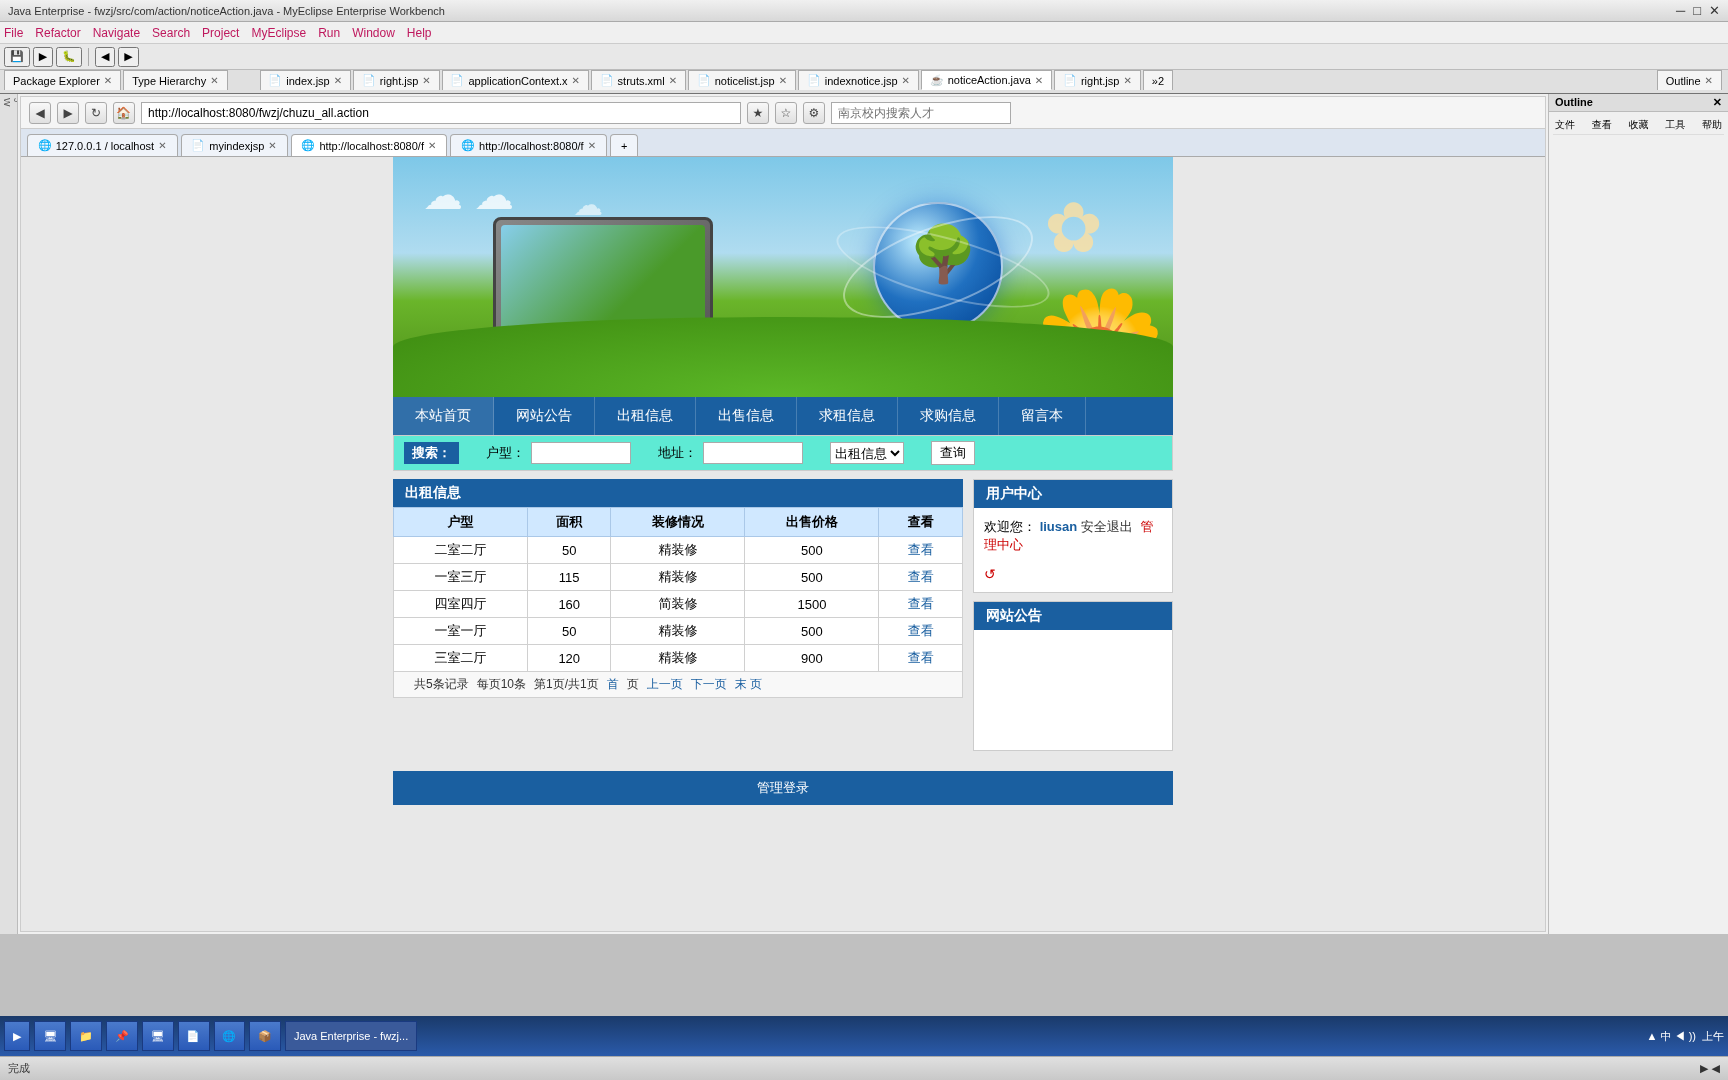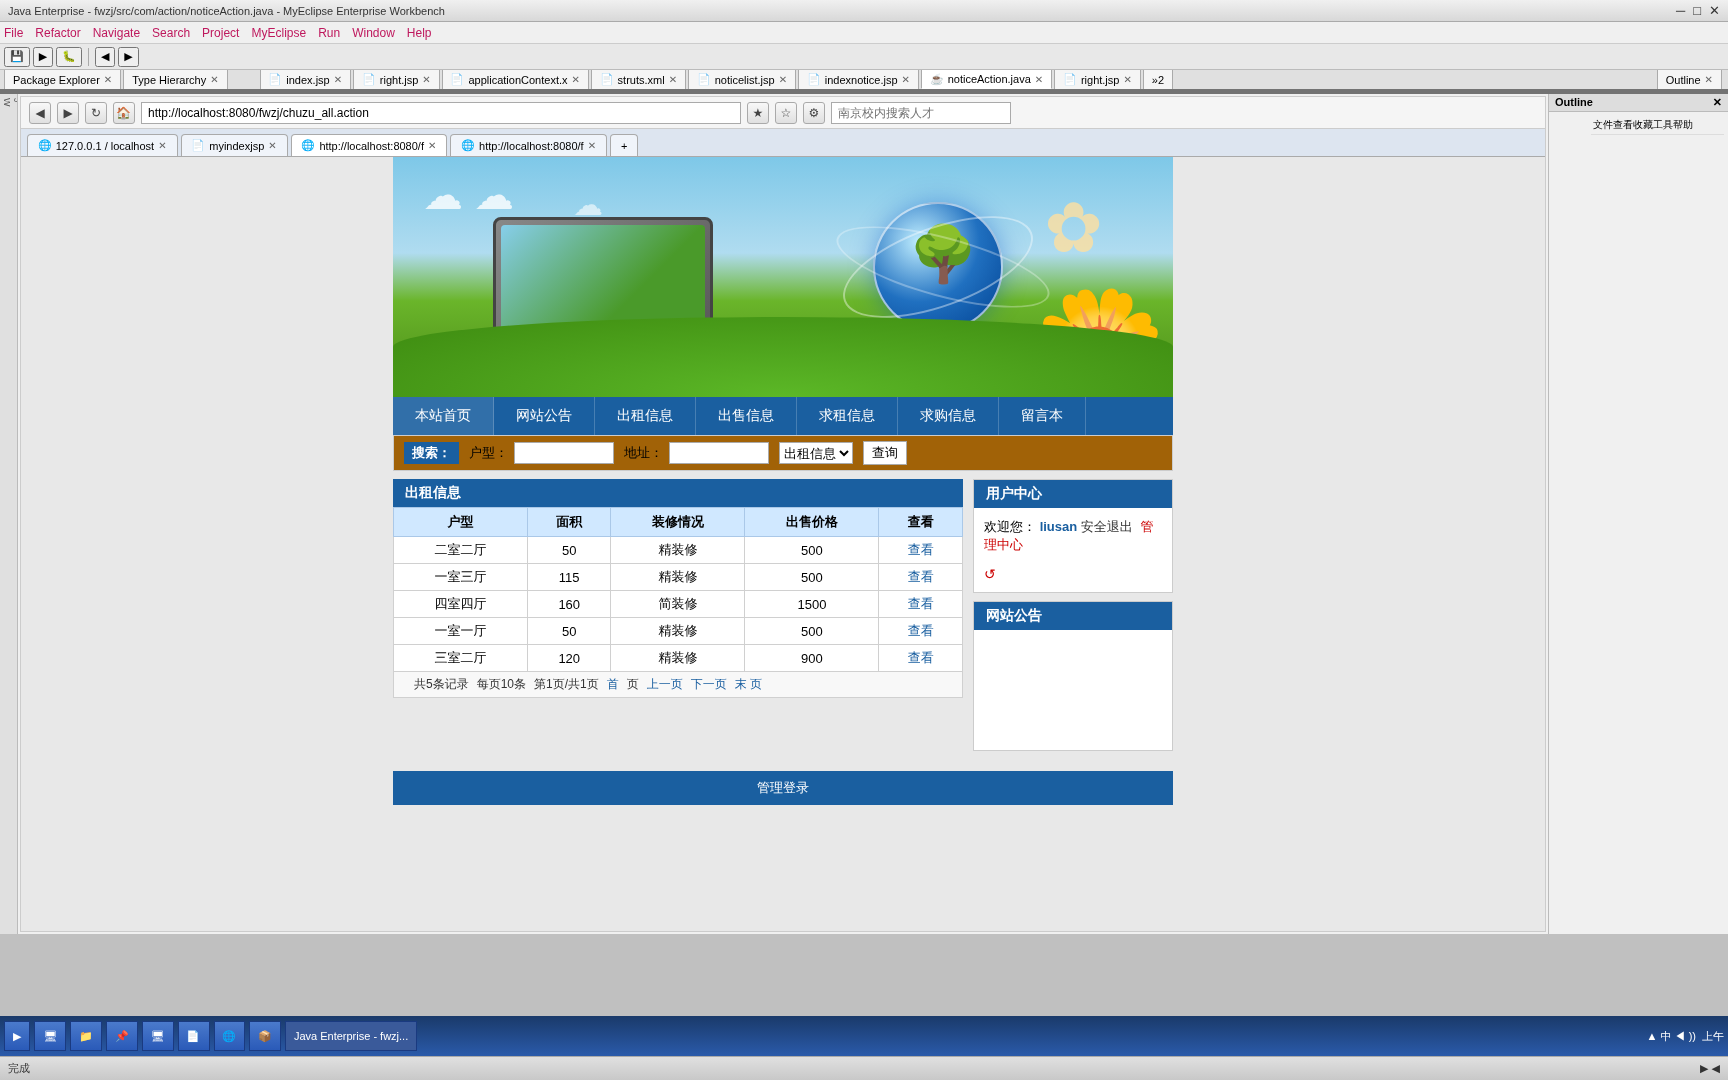--- a/index.html
+++ b/index.html
@@ -2,21 +2,21 @@
 <html><head>
   <meta charset="utf-8">
   <style>
     * { margin: 0; padding: 0; box-sizing: border-box; }
     body { font-family: 'SimSun', '宋体', sans-serif; font-size: 13px; background: #c0c0c0; width: 1728px; overflow-x: hidden; }
 
     
     .ide-titlebar { background: linear-gradient(to bottom, #f0f0f0, #d8d8d8); height: 22px; display: flex; align-items: center; padding: 0 8px; font-size: 11px; color: #333; border-bottom: 1px solid #aaa; }
     .ide-menubar { background: #f0f0f0; height: 22px; display: flex; align-items: center; padding: 0 4px; gap: 12px; font-size: 12px; color: #be185d; border-bottom: 1px solid #ccc; }
     .ide-toolbar { background: #e8e8e8; height: 26px; border-bottom: 1px solid #bbb; display: flex; align-items: center; padding: 0 4px; }
-    .ide-tabs { background: #e0e0e0; height: 24px; display: flex; align-items: flex-end; border-bottom: 5px solid #737373; padding: 0 4px; overflow: hidden; }
+    .ide-tabs { background: #e0e0e0; height: 24px; display: flex; align-items: flex-start; border-bottom: 1px solid #737373; padding: 0 4px; overflow: hidden; }
     .ide-tab { background: #f5f5f5; border: 1px solid #aaa; border-bottom: none; padding: 2px 8px; font-size: 11px; margin-right: 2px; cursor: pointer; white-space: nowrap; height: 20px; display: flex; align-items: center; gap: 4px; }
     .ide-tab.active { background: #fff; border-bottom: 1px solid #fff; }
     .ide-tab .tab-close { color: #666; font-size: 10px; }
 
     
     .browser-bar { background: #f5f5f5; height: 32px; display: flex; align-items: center; padding: 0 8px; gap: 6px; border-bottom: 1px solid #ccc; }
     .browser-nav-btn { width: 22px; height: 22px; border: 1px solid #aaa; background: linear-gradient(to bottom, #f8f8f8, #e0e0e0); border-radius: 3px; display: flex; align-items: center; justify-content: center; font-size: 12px; cursor: pointer; color: #444; }
     .browser-url { flex: 1; height: 22px; border: 1px solid #aaa; padding: 0 6px; font-size: 12px; background: white; max-width: 600px; }
     .browser-search { width: 180px; height: 22px; border: 1px solid #aaa; padding: 0 6px; font-size: 12px; background: white; }
 
@@ -31,21 +31,21 @@
 
     
     .website-wrapper { width: 780px; margin: 0 auto; }
 
     
     .nav-bar { background: #1a5fa0; height: 38px; display: flex; align-items: center; }
     .nav-item { color: white; padding: 0 22px; height: 38px; display: flex; align-items: center; font-size: 14px; cursor: pointer; border-right: 1px solid rgba(255,255,255,0.2); }
     .nav-item.active { background: rgba(255,255,255,0.1); }
 
     
-    .search-bar { background: #a16207; border: 1px solid #ccc; padding: 5px 10px; display: flex; align-items: center; gap: 10px; }
+    .search-bar { background: #5eead4; border: 1px solid #ccc; padding: 5px 10px; display: flex; align-items: center; gap: 27px; }
     .search-label { background: #1a5fa0; color: white; padding: 2px 8px; font-size: 13px; font-weight: bold; }
     .search-field-group { display: flex; align-items: center; gap: 6px; }
     .search-field-label { font-size: 13px; }
     .search-input { border: 1px solid #aaa; height: 22px; padding: 0 4px; font-size: 13px; width: 100px; }
     .search-select { border: 1px solid #aaa; height: 22px; font-size: 13px; background: white; }
     .search-btn { background: white; border: 1px solid #aaa; padding: 2px 8px; font-size: 13px; cursor: pointer; }
 
     
     .main-content { display: flex; gap: 10px; padding: 0; margin-top: 8px; }
 
@@ -386,21 +386,21 @@
       </div>
     </div>
   </div>
 
   <div style="width:180px; background:#f0f0f0; border-left:1px solid #bbb;">
     <div style="background:#ddd; padding:2px 6px; font-size:11px; font-weight:bold; border-bottom:1px solid #bbb; display:flex; justify-content:space-between;">
       <span>Outline</span>
       <span>✕</span>
     </div>
     <div style="padding:4px; font-size:11px;">
-      <div style="padding:2px; border-bottom:1px solid #ddd; font-size:10px; display:flex; margin-left:38px;">
+      <div style="padding:2px; border-bottom:1px solid #ddd; font-size:10px; display:flex; justify-content:space-between;">
         <span>文件</span>
         <span>查看</span>
         <span>收藏</span>
         <span>工具</span>
         <span>帮助</span>
       </div>
     </div>
   </div>
 </div>
 

